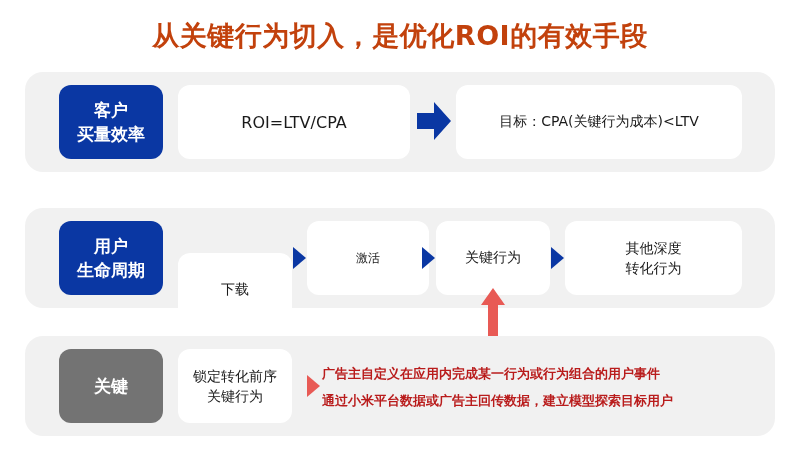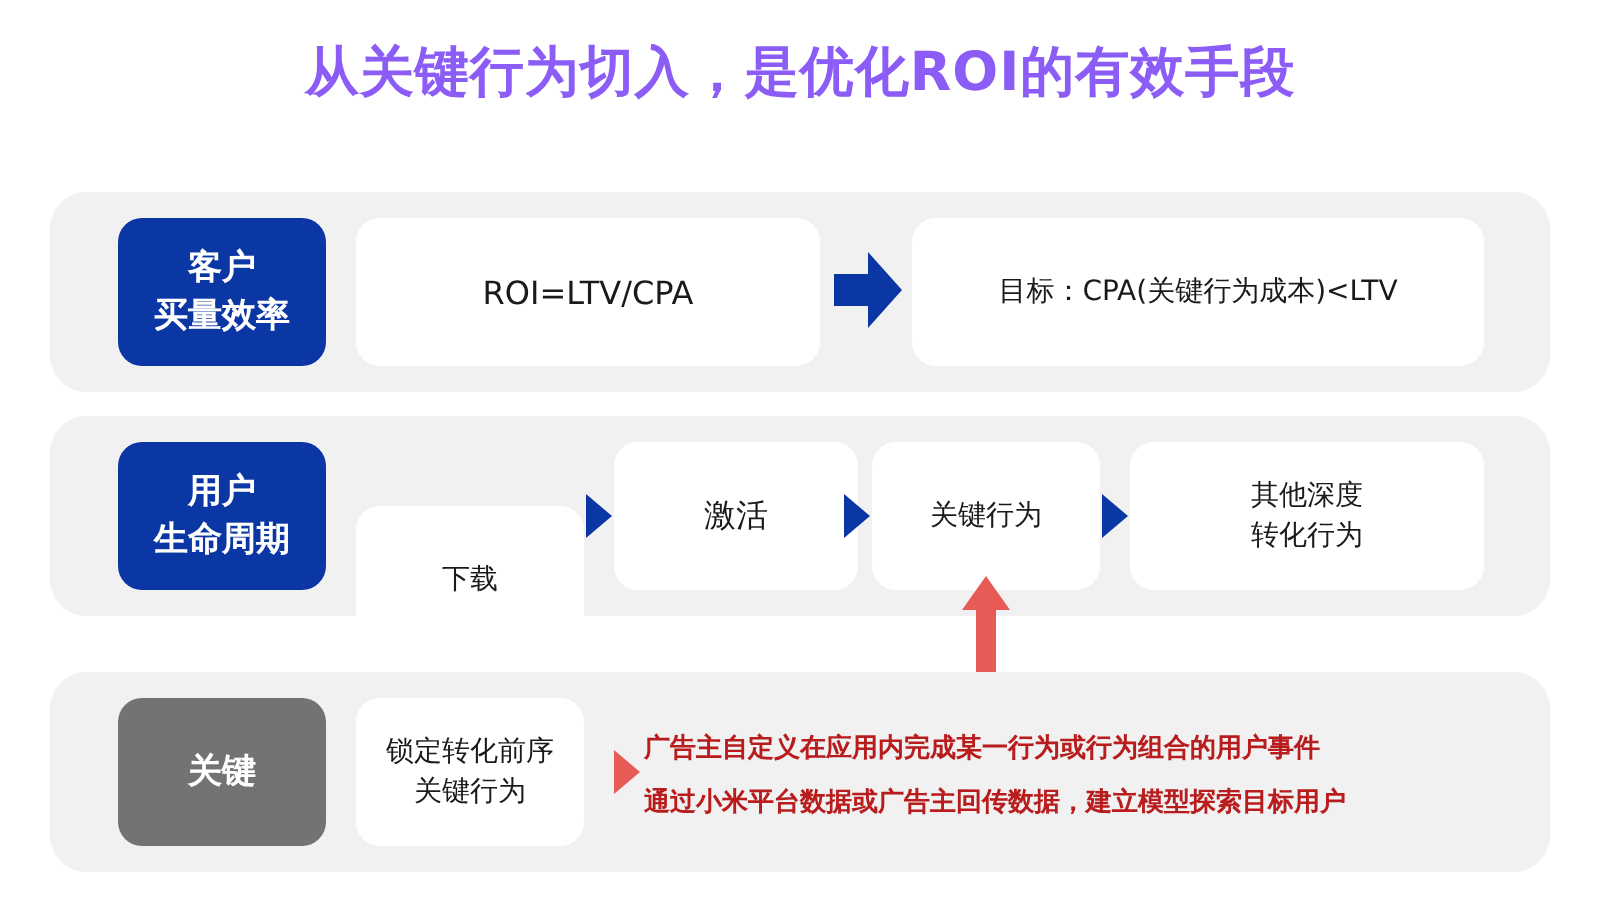--- a/index.html
+++ b/index.html
@@ -1,21 +1,21 @@
 <!DOCTYPE html>
 <html><head>
   <meta charset="utf-8">
   <style>
     * { box-sizing: border-box; margin: 0; padding: 0; }
     html, body { width: 800px; height: 456px; background: #ffffff; overflow: hidden; }
     body { position: relative; font-family: "DejaVu Sans", "Liberation Sans", sans-serif; color: #1a1a1a; }
 
     .title {
       position: absolute; left: 0; top: 18px; width: 800px;
-      text-align: center; font-size: 27px; font-weight: bold; color: #8b5cf6;
+      text-align: center; font-size: 27px; font-weight: bold; color: #c2410c;
       letter-spacing: 0.5px;
     }
 
     .panel {
       position: absolute; left: 25px; width: 750px; height: 100px;
       background: #f1f1f1; border-radius: 18px;
     }
     .label-box {
       position: absolute; left: 34px; top: 13px; width: 104px; height: 74px;
       border-radius: 12px; color: #ffffff; font-weight: bold; font-size: 17px;
@@ -42,21 +42,21 @@
 
     .desc-line {
       position: absolute; font-size: 13px; font-weight: bold; color: #b91c1c; white-space: nowrap;
     }
   </style>
 </head>
 <body>
 
 <div class="title">从关键行为切入，是优化ROI的有效手段</div>
 
-<div class="panel" style="top:96px;">
+<div class="panel" style="top:72px;">
   <div class="label-box label-blue">
     <span>客户</span>
     <span>买量效率</span>
   </div>
   <div class="card" style="left:153px; width:232px; font-size:16px;">
     <span class="line">ROI=LTV/CPA</span>
   </div>
   <svg style="position:absolute; left:392px; top:30px;" width="34" height="38" viewBox="0 0 34 38">
     <polygon points="0,11 17,11 17,0 34,19 17,38 17,27 0,27" fill="#0a37a3"></polygon>
   </svg>
@@ -67,21 +67,21 @@
 
 <div class="panel" style="top:208px;">
   <div class="label-box label-blue">
     <span>用户</span>
     <span>生命周期</span>
   </div>
   <div class="card" style="left:153px; width:114px; font-size:14px;margin-top:32px;">
     <span class="line">下载</span>
   </div>
   <div class="tri-right" style="left:268px; top:39px;"></div>
-  <div class="card" style="left:282px; width:122px; font-size:16px;">
+  <div class="card" style="left:282px; width:122px; font-size:12px;">
     <span class="line">激活</span>
   </div>
   <div class="tri-right" style="left:397px; top:39px;"></div>
   <div class="card" style="left:411px; width:114px; font-size:14px;">
     <span class="line">关键行为</span>
   </div>
   <div class="tri-right" style="left:526px; top:39px;"></div>
   <div class="card" style="left:540px; width:177px; font-size:14px; line-height:20px;">
     <span class="line">其他深度</span>
     <span class="line">转化行为</span>

